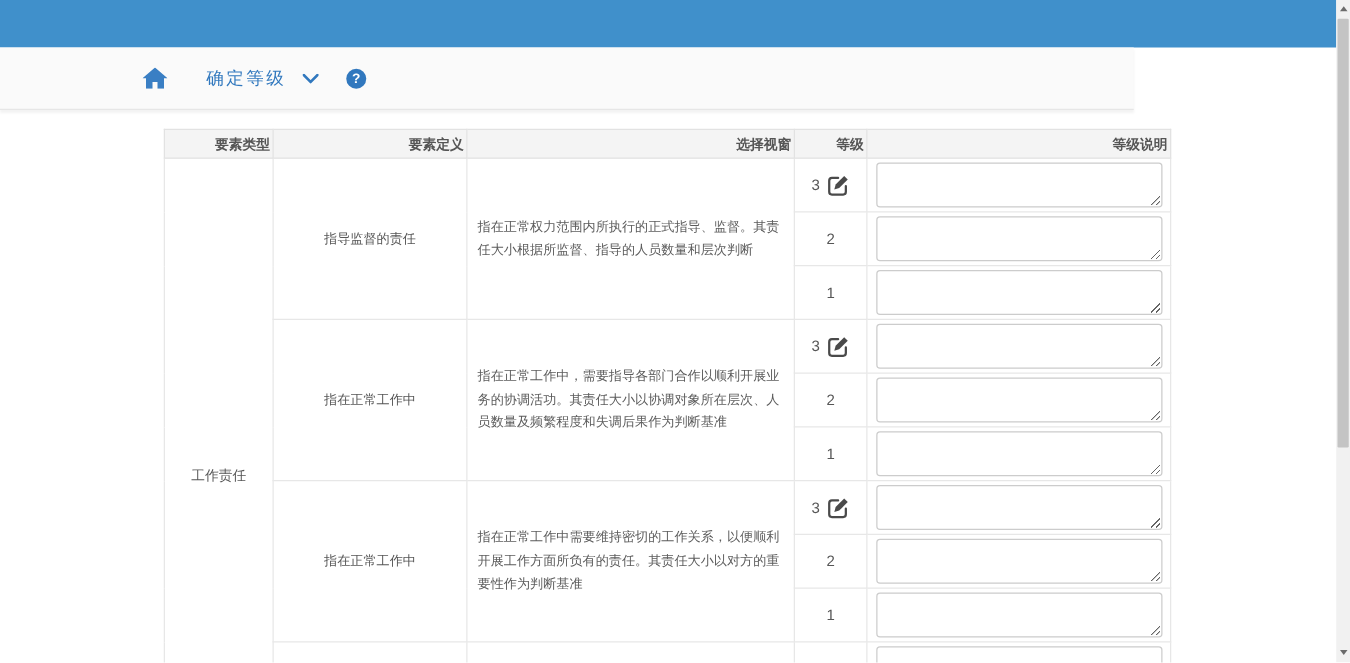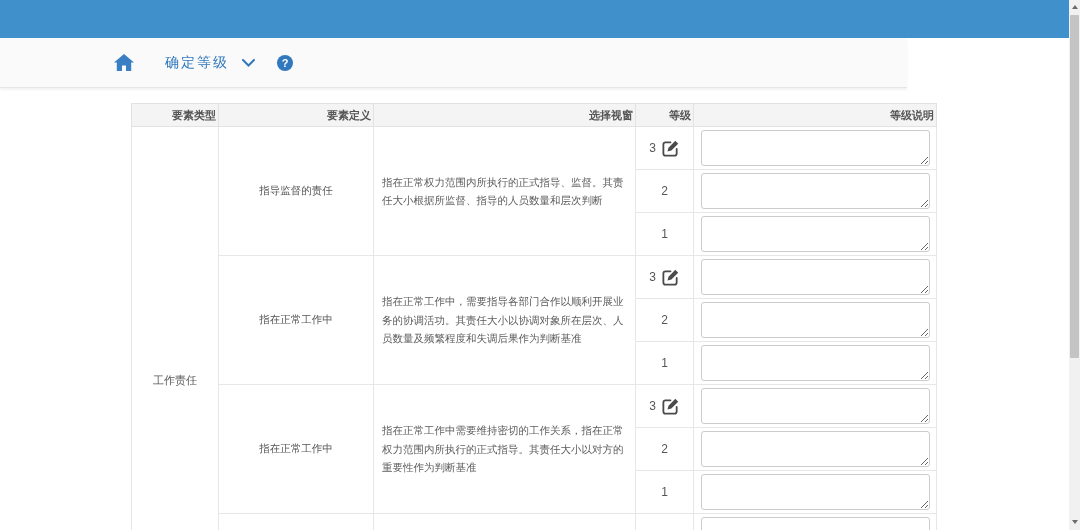--- a/index.html
+++ b/index.html
@@ -176,21 +176,21 @@
           <span class="lv-wrap">
             <span>1</span>
           </span>
         </td>
         <td class="cell-desc">
           <textarea style=""></textarea>
         </td>
       </tr>
       <tr>
         <td rowspan="3" class="cell-name">指在正常工作中</td>
-        <td rowspan="3" class="cell-def">指在正常工作中需要维持密切的工作关系，指在正常权力范围内所执行的正式指导。其责任大小以对方的重要性作为判断基准</td>
+        <td rowspan="3" class="cell-def">指在正常工作中需要维持密切的工作关系，以便顺利开展工作方面所负有的责任。其责任大小以对方的重要性作为判断基准</td>
         <td class="cell-level">
           <span class="lv-wrap">
             <span>3</span>
             <span class="edit-btn">
               <svg width="19" height="19" viewBox="0 0 20 20">
                 <path d="M16.5 10.5 v4.7 a2.3 2.3 0 0 1 -2.3 2.3 h-9.4 a2.3 2.3 0 0 1 -2.3 -2.3 v-9.4 a2.3 2.3 0 0 1 2.3 -2.3 H10" stroke="#4a4a4a" stroke-width="1.9" fill="none" stroke-linecap="round"></path>
                 <path d="M15.1 1.9 l3 3 -7.2 7.2 -4.1 1.1 1.1 -4.1 z" fill="#4a4a4a"></path>
               </svg>
             </span>
           </span>

